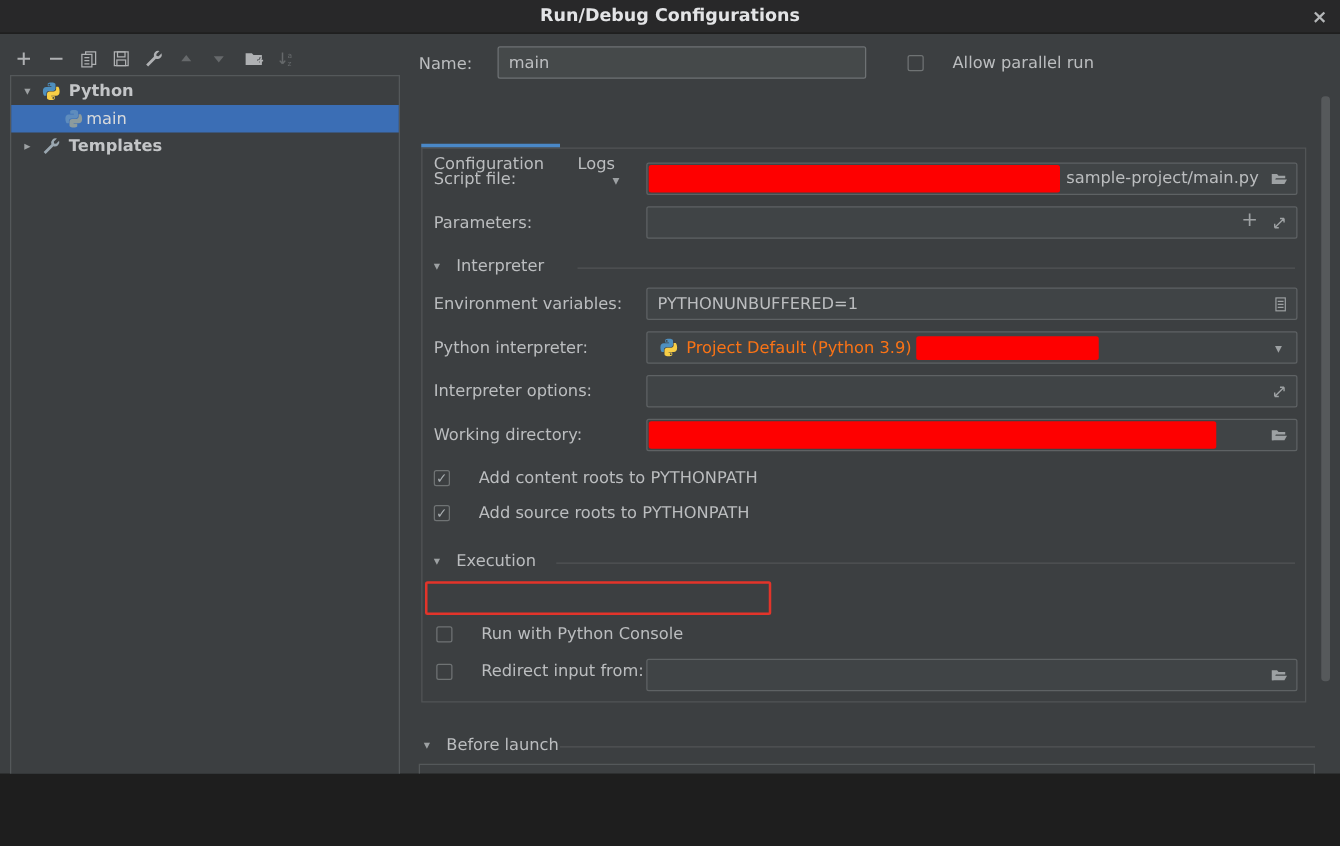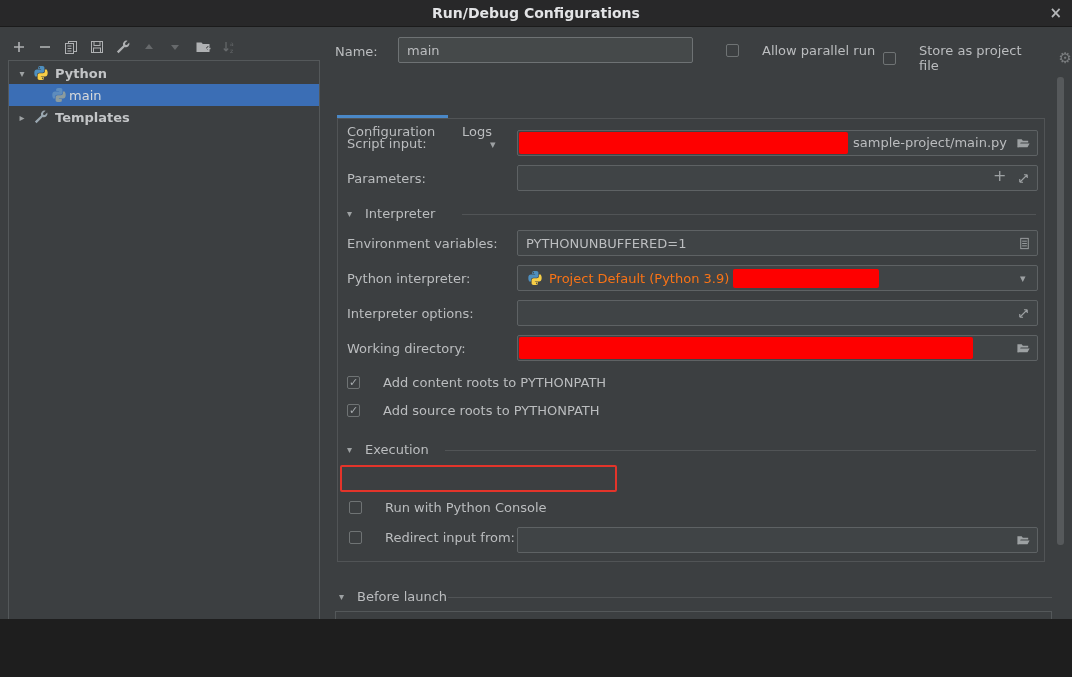--- a/index.html
+++ b/index.html
@@ -170,33 +170,28 @@
   </div>
 
   <span class="abs" style="left:335px;top:44px">Name:</span>
   <div class="field name-field" style="left:398px;top:37px;width:295px">
     <span class="val">main</span>
   </div>
   <div class="cb-row" style="left:726px;top:43px">
     <span class="cb"></span>
     <span>Allow parallel run</span>
   </div>
-  <div class="cb-row" style="left:883px;top:43px">
-    <span class="cb"></span>
-    <span>Store as project file</span>
-    <span class="gear">⚙</span>
-  </div>
 
   <span class="tab" style="left:347px">Configuration</span>
   <span class="tab" style="left:462px">Logs</span>
   <div class="tab-underline"></div>
 
   <div class="content-panel"></div>
 
-  <span class="abs" style="left:347px;top:136px">Script input:</span>
+  <span class="abs" style="left:347px;top:136px">Script file:</span>
   <span class="abs dd-arrow" style="left:490px;top:138px">▾</span>
   <div class="field" style="left:517px;top:130px;width:521px">
     <span class="abs" style="right:30px;top:4px">sample-project/main.py</span>
   </div>
   <div class="redact" style="left:519px;top:132px;width:329px;height:22px"></div>
   <div class="f-icon" style="left:1014px;top:134px">
     <svg viewBox="0 0 16 16">
         <path d="M1.5 3.5h4.5l1.3 1.5H13v2H5L3 12H1.5z" fill="#9da1a3"></path>
         <path d="M3.2 8h11.3L12.3 12H1.6z" fill="#9da1a3"></path>
       </svg>

